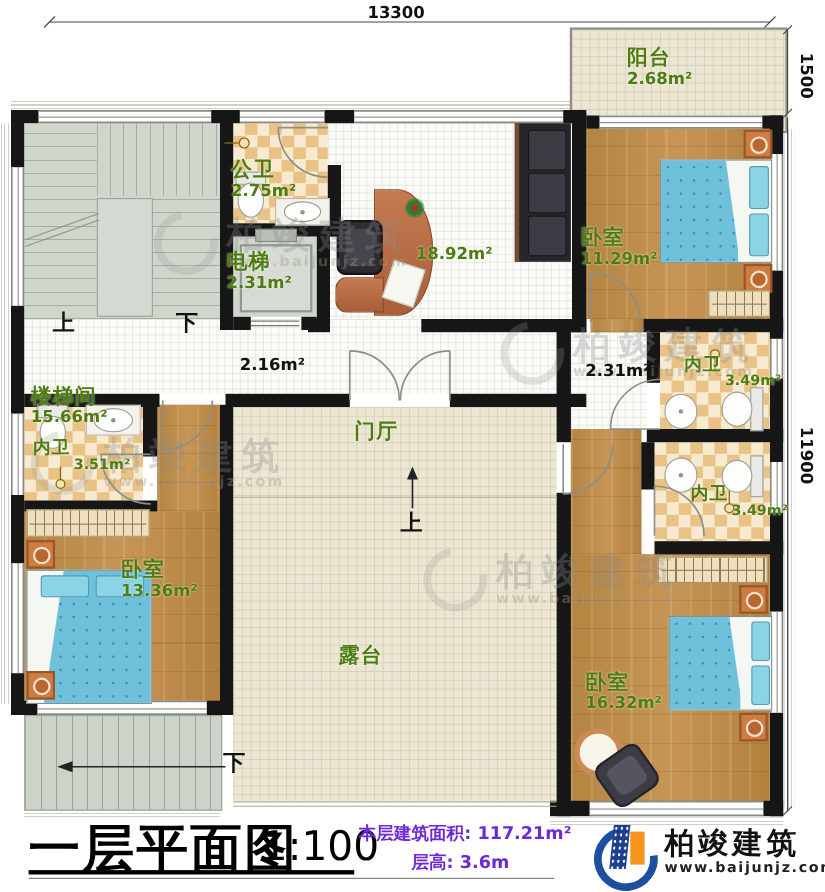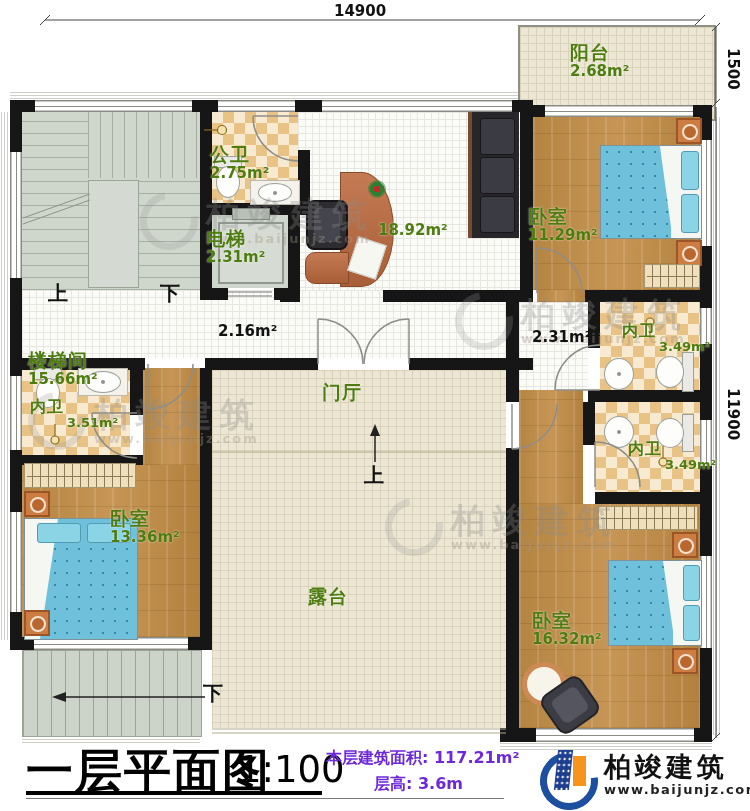--- a/index.html
+++ b/index.html
@@ -328,21 +328,21 @@
         <path d="M204,130 H217" fill="none"></path>
       <circle cx="650" cy="322" r="4"></circle>
         <path d="M650,326 V338" fill="none"></path>
       <circle cx="663" cy="462" r="4"></circle>
         <path d="M663,446 V458" fill="none"></path>
       <circle cx="55" cy="440" r="4"></circle>
         <path d="M55,424 V436" fill="none"></path>
     </g>
   </svg>
 
-  <div class="dim" style="left:334px;top:2px;">14900</div>
+  <div class="dim" style="left:334px;top:2px;">13300</div>
   <div class="dim v" style="left:742px;top:48px;">1500</div>
   <div class="dim v" style="left:742px;top:388px;">11900</div>
 
   <div class="rlabel" style="left:570px;top:42px;width:110px;">
     <span class="nm">阳台</span>
       <span class="area">2.68m²</span>
     </div>
   <div class="rlabel" style="left:210px;top:144px;width:84px;">
     <span class="nm">公卫</span>
       <span class="area">2.75m²</span>

